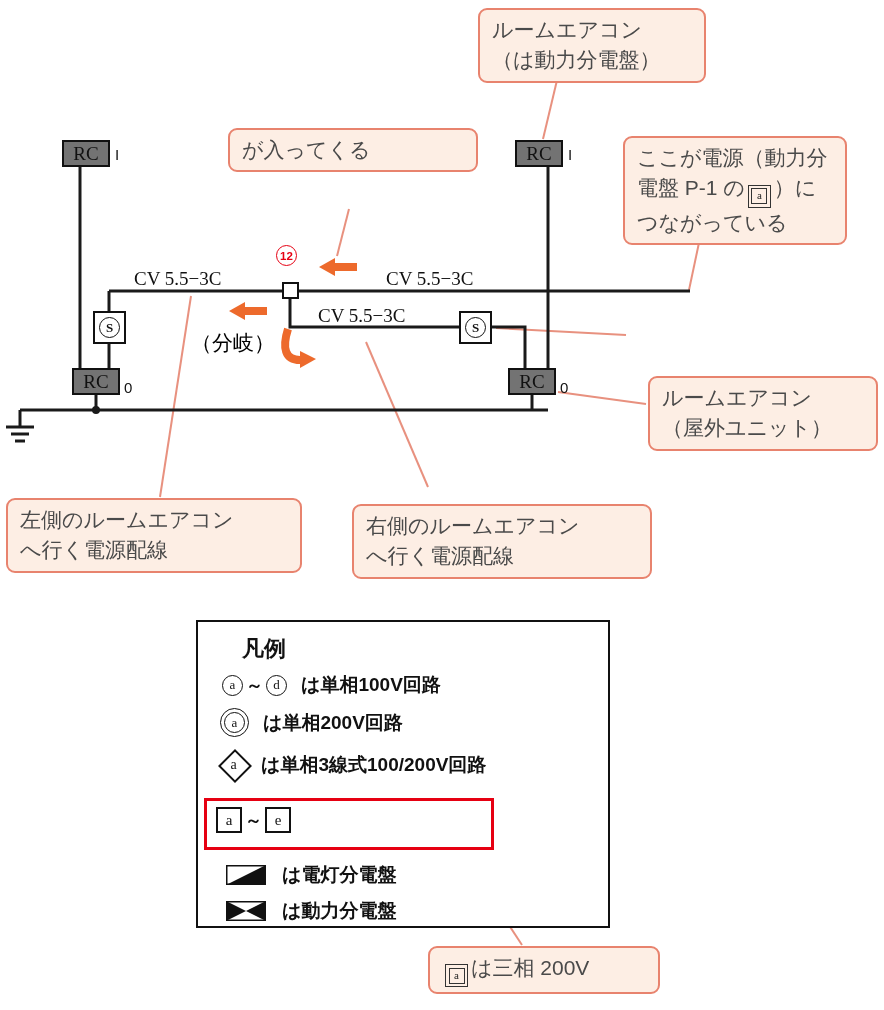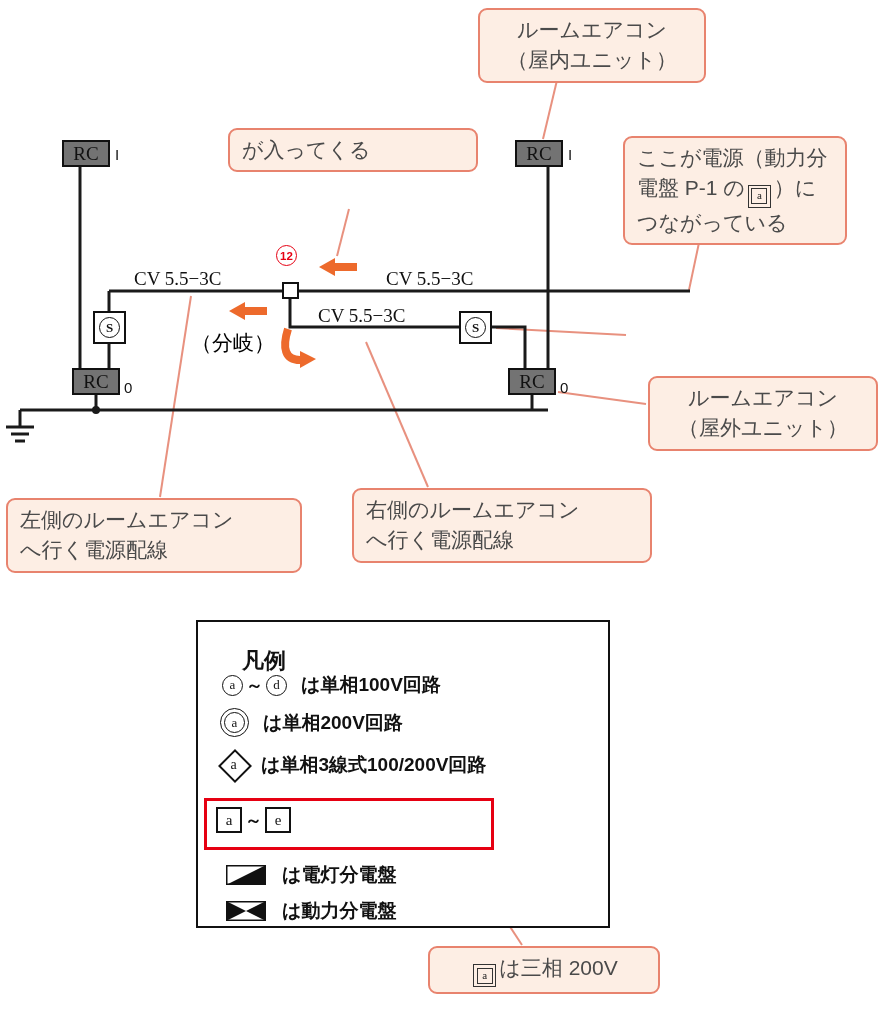--- a/index.html
+++ b/index.html
@@ -3,21 +3,21 @@
 <meta charset="utf-8">
 <style>
   html,body{margin:0;padding:0;background:#fff;}
   .stage{position:relative;width:884px;height:1010px;background:#fff;overflow:hidden;
          font-family:"Liberation Sans",sans-serif;}
   svg.layer{position:absolute;left:0;top:0;}
 
   
   .callout{position:absolute;background:#fdeee4;border:2px solid #e8836e;border-radius:9px;
            color:#4a4a4a;font-size:21px;line-height:1.45;padding:5px 12px;box-sizing:border-box;}
-  .callout.center{text-align:center;}
+  .callout.center{text-align:left;}
   .callout .ln{display:block;}
 
   
   .rc{position:absolute;width:44px;height:23px;border:2.5px solid #111;background:#737373;
       display:flex;align-items:center;justify-content:center;
       font-family:"Liberation Serif",serif;font-size:19px;color:#111;}
   .suffix{position:absolute;font-size:15px;color:#111;font-family:"Liberation Sans",sans-serif;}
   .sbox{position:absolute;width:29px;height:29px;border:2.5px solid #111;background:#fff;
         display:flex;align-items:center;justify-content:center;}
   .scirc{width:19px;height:19px;border:1.8px solid #111;border-radius:50%;
@@ -26,21 +26,21 @@
   .jbox{position:absolute;width:13px;height:13px;border:2.5px solid #111;background:#fff;}
   .circnum{position:absolute;width:19px;height:19px;border:1.6px solid #e60012;border-radius:50%;
            display:flex;align-items:center;justify-content:center;color:#e60012;
            font-size:11.5px;font-weight:bold;}
   .cv{position:absolute;font-family:"Liberation Serif",serif;font-size:19px;color:#111;white-space:nowrap;}
   .branch{position:absolute;color:#000000;font-size:21px;white-space:nowrap;}
 
   
   .legend{position:absolute;left:196px;top:620px;width:414px;height:308px;
           border:2px solid #111;background:#fff;box-sizing:border-box;}
-  .legend-title{position:absolute;left:44px;top:12px;font-size:22px;font-weight:bold;color:#111;margin-top:12px;}
+  .legend-title{position:absolute;left:44px;top:12px;font-size:22px;font-weight:bold;color:#111;}
   .lrow{position:absolute;display:flex;align-items:center;color:#111;}
   .ltext{font-size:19px;font-weight:bold;color:#111;white-space:nowrap;}
   .tilde{font-size:17px;font-weight:bold;margin:0 3px;}
   .circ{width:19px;height:19px;border:1.5px solid #111;border-radius:50%;
         display:inline-flex;align-items:center;justify-content:center;
         font-family:"Liberation Serif",serif;font-size:13px;flex:none;}
   .dcirc{width:27px;height:27px;border:1.6px solid #111;border-radius:50%;
          display:inline-flex;align-items:center;justify-content:center;flex:none;}
   .dia{position:relative;width:31px;height:29px;flex:none;}
   .dia-sq{position:absolute;left:5px;top:4px;width:20px;height:20px;border:2px solid #111;
@@ -123,21 +123,21 @@
   <div class="circnum" style="left:276px;top:245px">12</div>
 
   <div class="cv" style="left:134px;top:268px">CV 5.5−3C</div>
   <div class="cv" style="left:386px;top:268px">CV 5.5−3C</div>
   <div class="cv" style="left:318px;top:305px">CV 5.5−3C</div>
 
   <div class="branch" style="left:191px;top:329px">（分岐）</div>
 
   <div class="callout center" style="left:478px;top:8px;width:228px">
     <span class="ln">ルームエアコン</span>
-    <span class="ln">（屋内ユニット）</span>
+    <span class="ln">（は動力分電盤）</span>
   </div>
 
   <div class="callout" style="left:228px;top:128px;width:250px">
     <span class="ln">が入ってくる</span>
   </div>
 
   <div class="callout" style="left:623px;top:136px;width:224px">
     <span class="ln">ここが電源（動力分</span>
     <span class="ln">
       <span>電盤 P-1 の</span><span class="dbox">
@@ -151,21 +151,21 @@
   <div class="callout center" style="left:648px;top:376px;width:230px">
     <span class="ln">ルームエアコン</span>
     <span class="ln">（屋外ユニット）</span>
   </div>
 
   <div class="callout" style="left:6px;top:498px;width:296px">
     <span class="ln">左側のルームエアコン</span>
     <span class="ln">へ行く電源配線</span>
   </div>
 
-  <div class="callout" style="left:352px;top:488px;width:300px">
+  <div class="callout" style="left:352px;top:504px;width:300px">
     <span class="ln">右側のルームエアコン</span>
     <span class="ln">へ行く電源配線</span>
   </div>
 
   <div class="callout center" style="left:428px;top:946px;width:232px">
     <span class="dbox">
         <span class="dbox-in">a</span>
       </span><span>は三相 200V</span>
   </div>
 

